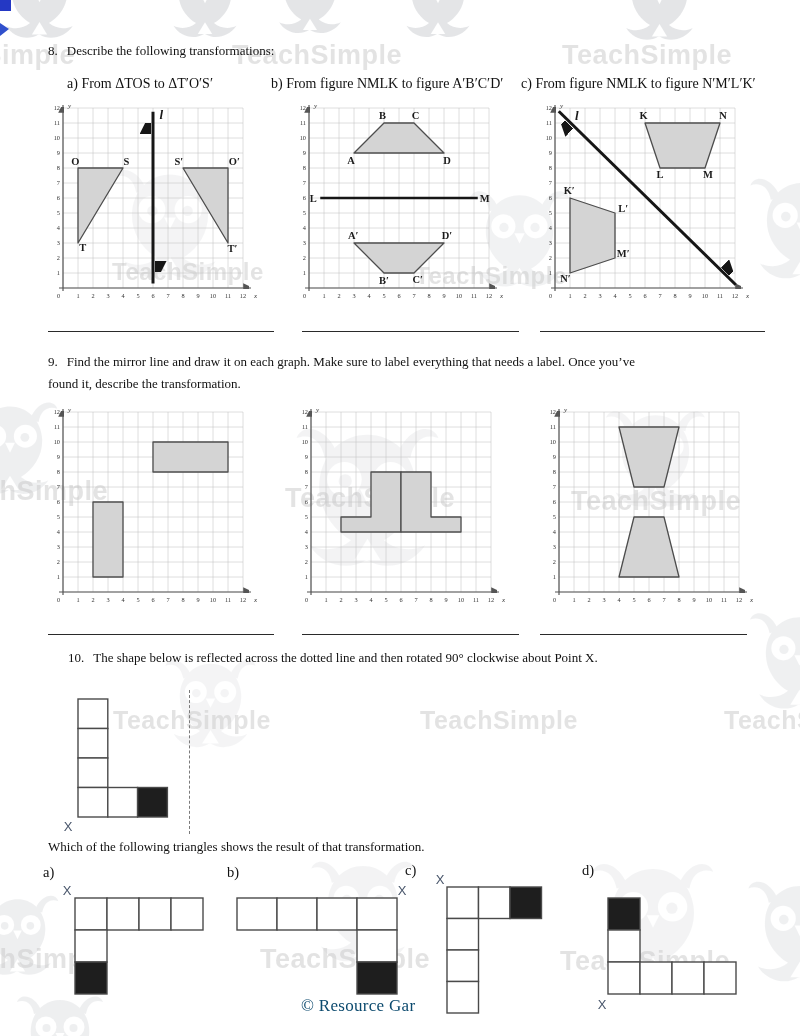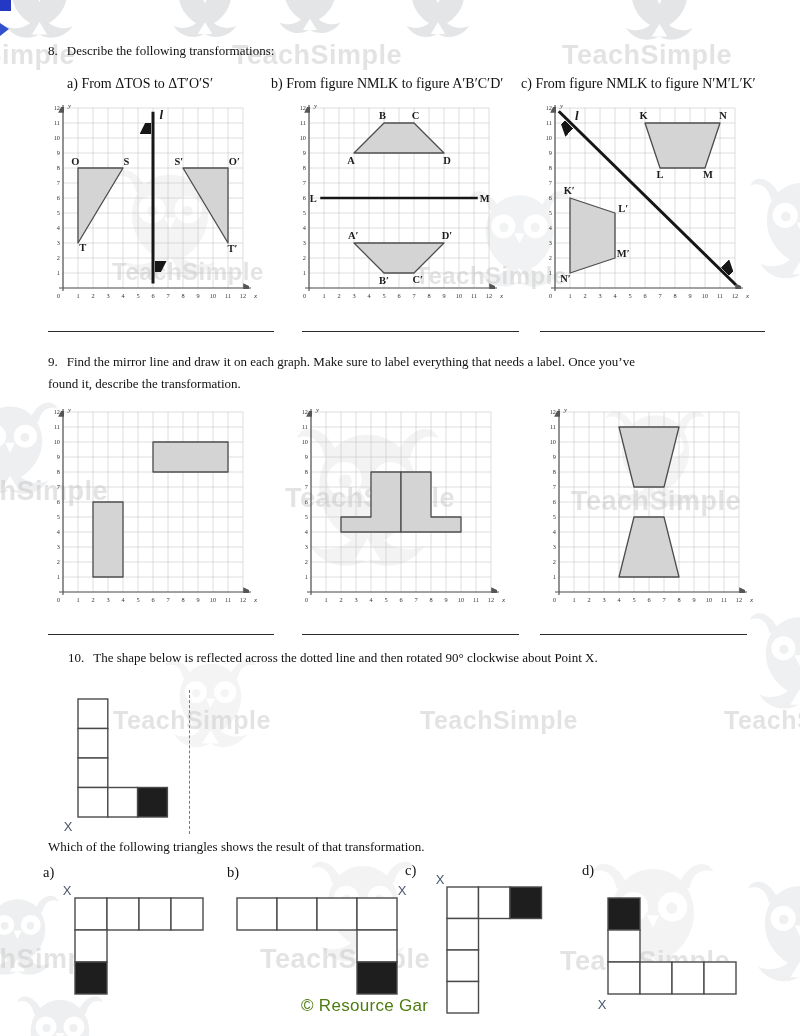--- a/index.html
+++ b/index.html
@@ -7,21 +7,21 @@
        font-family:"Liberation Serif",serif;color:#111;}
   .abs{position:absolute;}
   .qtext{font-size:13px;white-space:nowrap;}
   .qnum{margin-right:9px;}
   .part-label{font-size:14px;white-space:nowrap;}
   .opt-label{font-size:14.5px;}
   .answer-line{height:0;border-top:1.5px solid #2a2a2a;}
   .wm-text{font-family:"Liberation Sans",sans-serif;font-weight:bold;color:#c9c9c9;
            opacity:.5;letter-spacing:.5px;white-space:nowrap;}
   .dashed-line{width:0;border-left:1.6px dashed #7a7a7a;}
-  .copyright{font-family:Liberation Sans, sans-serif;font-size:17px;color:#4d7c0f;letter-spacing:.3px;}
+  .copyright{font-family:Liberation Serif, serif;font-size:17px;color:#0c4a6e;letter-spacing:.3px;}
   svg{display:block;}
 </style>
 </head>
 <body>
 
 <div id="wm-layer" class="abs" style="left:0;top:0;width:800px;height:1036px;">
     <svg class="abs" style="left:-8px;top:-52px;opacity:0.18" width="95" height="95" viewBox="0 0 100 100" fill="#6f7680">
       <path d="M32,27 C25,9 10,8 7,17 C15,14 22,18 24,29 Z"></path>
       <path d="M68,27 C75,9 90,8 93,17 C85,14 78,18 76,29 Z"></path>
       <path d="M50,15 C35,15 23,26 21,42 C19,58 28,72 40,79 C33,85 23,86 15,82 C22,94 38,98 49,91 L50,91 C61,98 77,94 85,82 C77,86 67,85 60,79 C72,72 81,58 79,42 C77,26 65,15 50,15 Z"></path>

